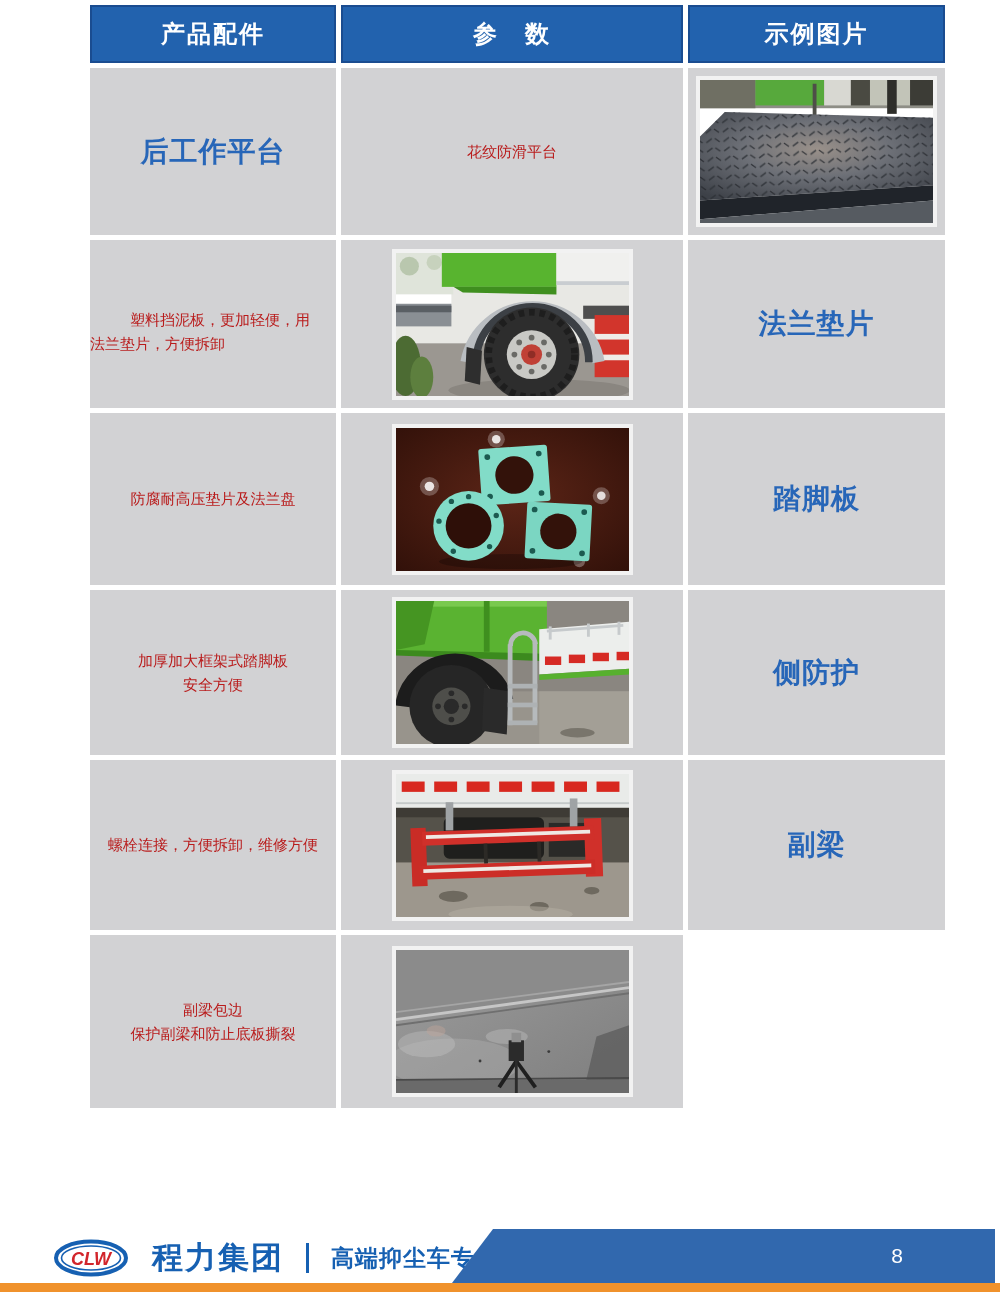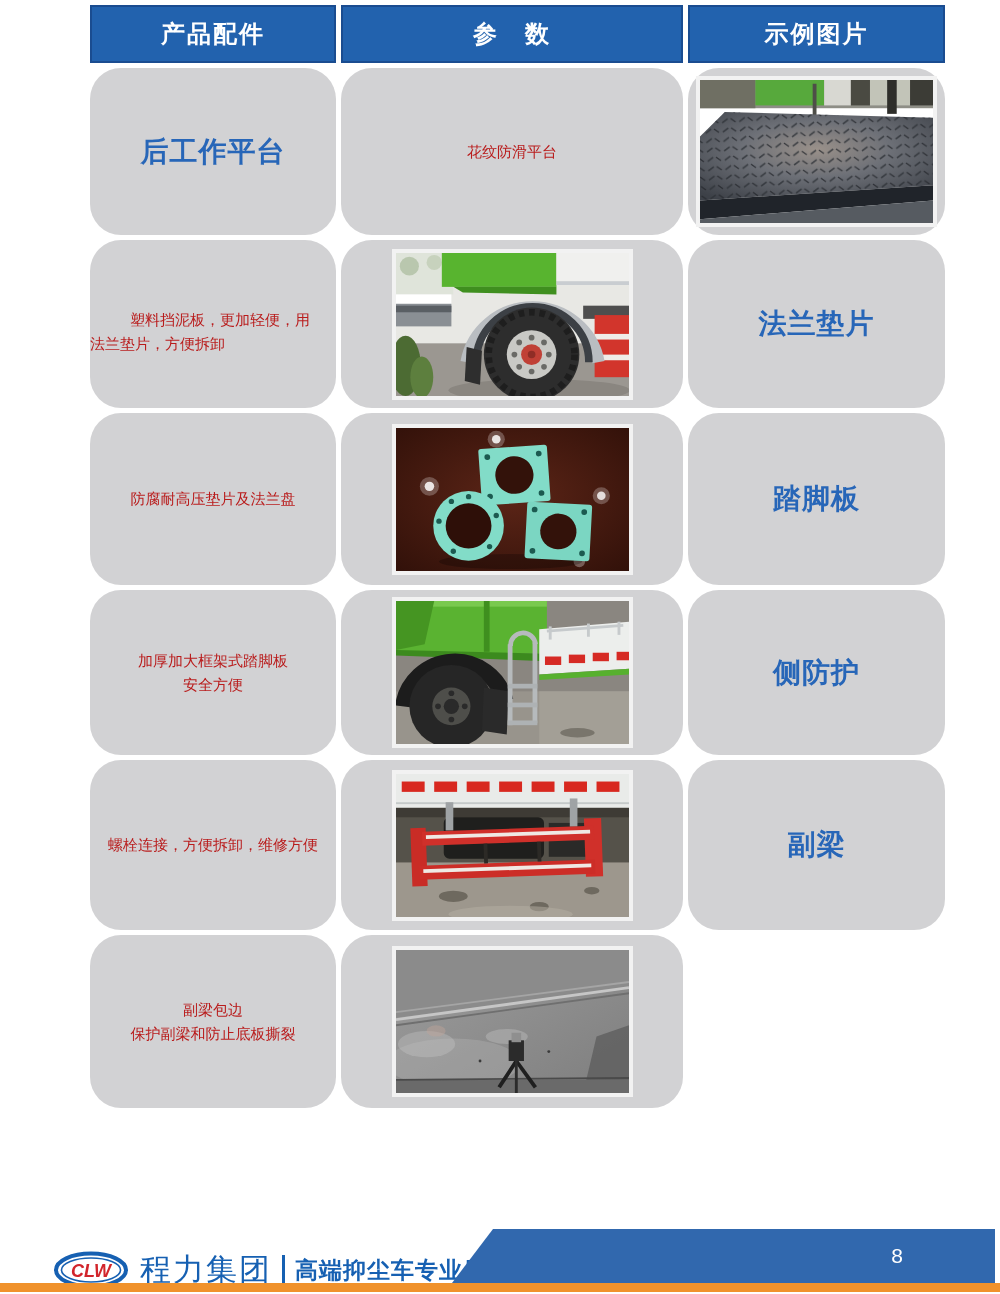--- a/index.html
+++ b/index.html
@@ -12,21 +12,21 @@
     display:grid;
     grid-template-columns:246px 342px 257px;
     grid-template-rows:58px 167px 168px 172px 165px 170px 173px;
     column-gap:5px;row-gap:5px;padding-left:20px;
   }
   .th{
     background:#2262ae;border:2px solid #1a4c90;box-sizing:border-box;
     display:flex;align-items:center;justify-content:center;
     color:#ffffff;font-weight:bold;font-size:24px;letter-spacing:2px;
   }
-  .cell{background:#d2d2d4;border-radius:31px;}
+  .cell{background:#d2d2d4;}
   .part{
     display:flex;align-items:center;justify-content:center;
     color:#2766b8;font-weight:bold;font-size:28px;letter-spacing:1px;
   }
   .param{
     display:flex;flex-direction:column;justify-content:center;
     color:#b91c1c;font-size:15px;line-height:1.6;text-align:center;
   }
   .param .pl{min-height:1.2em;}
   .p-left{width:328px;margin:0 auto;text-align:left;}
@@ -34,23 +34,23 @@
   .photoCell{display:flex;align-items:center;justify-content:center;}
   .photo{
     width:241px;height:151px;background:#ffffff;border:4px solid #f2f2f2;
     box-sizing:border-box;overflow:hidden;
   }
   .photo svg{display:block;width:100%;height:100%;}
   
   .footer{position:absolute;left:0;top:1215px;width:1000px;height:79px;}
   .brandrow{
     position:absolute;left:52px;top:22px;height:42px;
-    display:flex;align-items:center;gap:10px;margin-top:12px;
-  }
-  .brand{color:#1660b2;font-weight:normal;font-size:31px;letter-spacing:2px;}
+    display:flex;align-items:center;gap:22px;
+  }
+  .brand{color:#1660b2;font-weight:bold;font-size:31px;letter-spacing:2px;}
   .vdiv{width:3px;height:30px;background:#1660b2;}
   .tagline{color:#1660b2;font-weight:bold;font-size:23px;letter-spacing:1px;}
   .band{
     position:absolute;left:452px;top:14px;width:543px;height:54px;background:#3168ae;
     -webkit-clip-path:polygon(41px 0,100% 0,100% 100%,0 100%);
     clip-path:polygon(41px 0,100% 0,100% 100%,0 100%);
   }
   .pagenum{
     position:absolute;right:92px;top:0;height:54px;display:flex;align-items:center;
     color:#ffffff;font-size:21px;

